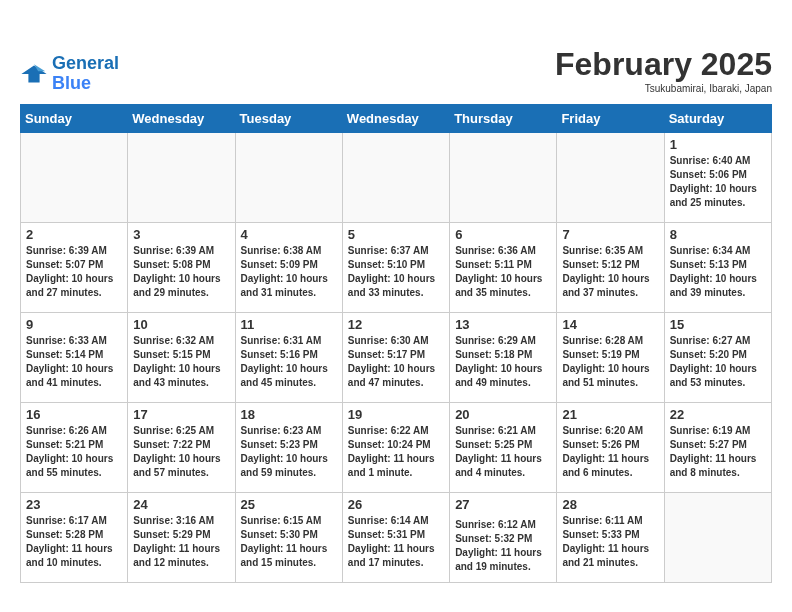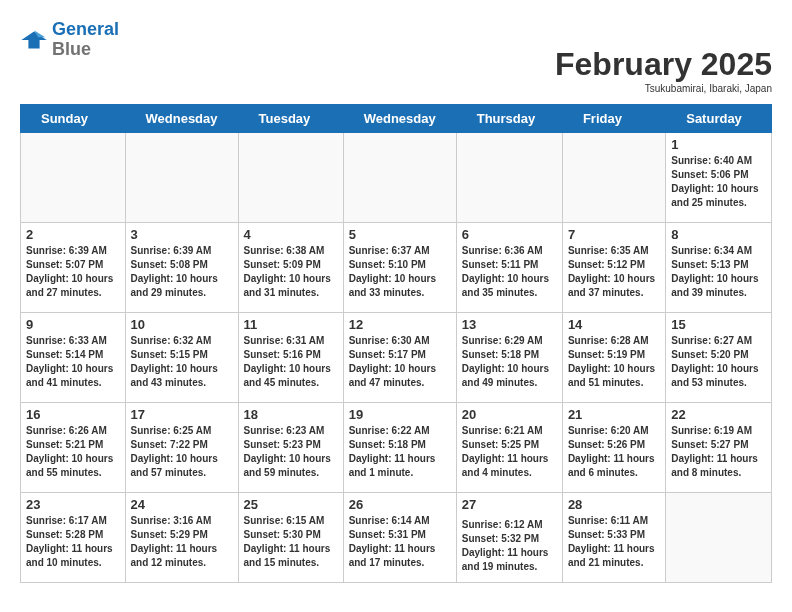--- a/index.html
+++ b/index.html
@@ -6,21 +6,21 @@
     body {
       font-family: Arial, sans-serif;
       background: #fff;
       width: 792px;
       min-height: 612px;
       padding: 20px;
     }
     .header {
       display: flex;
       justify-content: space-between;
-      align-items: flex-start;
+      align-items: flex-end;
       margin-bottom: 10px;
     }
     .logo {
       display: flex;
       align-items: center;
       gap: 4px;
     }
     .logo-text {
       font-size: 18px;
       font-weight: bold;
@@ -47,21 +47,21 @@
     }
     table {
       width: 100%;
       border-collapse: collapse;
       border: 1px solid #ccc;
     }
     th {
       background: #1a6fb5;
       color: #fff;
       font-size: 13px;
-      padding: 6px 20px;
+      padding: 6px 4px;
       text-align: left;
       border: 1px solid #1a6fb5;
       margin-left: 28px;
     }
     td {
       border: 1px solid #ccc;
       vertical-align: top;
       padding: 4px 5px;
       font-size: 10.5px;
       color: #333;
@@ -88,21 +88,21 @@
 <body>
 
 <div class="header">
   <div class="logo">
     <svg class="logo-bird" viewBox="0 0 40 40">
       <polygon points="20,8 38,20 28,20 28,32 12,32 12,20 2,20" fill="#1a6fb5"></polygon>
       <polygon points="20,6 36,16 26,16" fill="#4a9fd5"></polygon>
     </svg>
     <div class="logo-text">
       <div><span>General</span></div>
-      <div><span style="color:#737373">Blue</span></div>
+      <div><span style="color:#3b82f6">Blue</span></div>
     </div>
   </div>
   <div class="title-block">
     <div class="month-year">February 2025</div>
     <div class="location">Tsukubamirai, Ibaraki, Japan</div>
   </div>
 </div>
 
 <table>
   <thead>
@@ -252,21 +252,21 @@
         <td>
           <span class="day-number">18</span>
           <div class="day-info" style="white-space: pre-line;">Sunrise: 6:23 AM
 Sunset: 5:23 PM
 Daylight: 10 hours
 and 59 minutes.</div>
         </td>
         <td>
           <span class="day-number">19</span>
           <div class="day-info" style="white-space: pre-line;">Sunrise: 6:22 AM
-Sunset: 5:18 PM
+Sunset: 10:24 PM
 Daylight: 11 hours
 and 1 minute.</div>
         </td>
         <td>
           <span class="day-number">20</span>
           <div class="day-info" style="white-space: pre-line;">Sunrise: 6:21 AM
 Sunset: 5:25 PM
 Daylight: 11 hours
 and 4 minutes.</div>
         </td>

